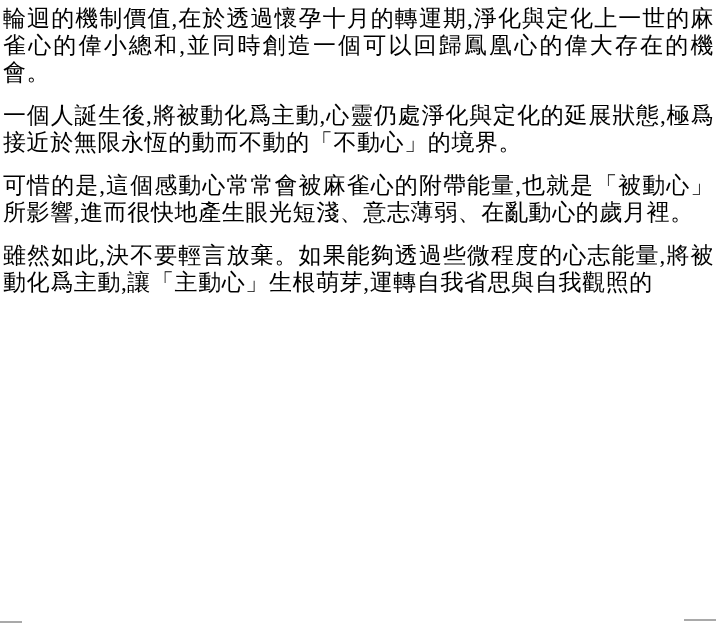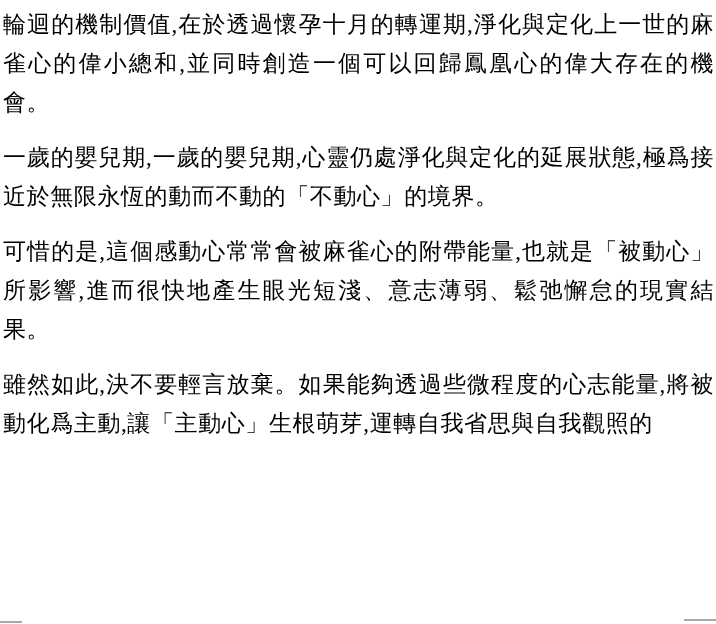--- a/index.html
+++ b/index.html
@@ -17,21 +17,21 @@
     position: absolute;
     top: 0;
     left: 0;
     width: 716px;
     height: 624px;
     background: #ffffff;
     padding: 5px 2px 0 3px;
     box-sizing: border-box;
     font-family: "Liberation Serif", "DejaVu Serif", serif;
     font-size: 23px;
-    line-height: 39px;
+    line-height: 27px;
     color: #000000;
   }
   .page p {
     margin: 0 0 16px 0;
     text-align: justify;
     text-justify: inter-character;
     letter-spacing: 0.6px;
     word-break: break-all;
   }
   .scroll-fragment {
@@ -48,19 +48,19 @@
     right: 0;
     bottom: 3px;
     width: 32px;
   }
 </style>
 </head>
 <body>
 
 <div class="page">
   <p>輪迴的機制價值,在於透過懷孕十月的轉運期,淨化與定化上一世的麻雀心的偉小總和,並同時創造一個可以回歸鳳凰心的偉大存在的機會。</p>
-  <p>一歲的嬰兒期,一歲的嬰兒期,心靈仍處淨化與定化的延展狀態,極爲接近於無限永恆的動而不動的「不動心」的境界。</p>
-  <p>可惜的是,這個感動心常常會被麻雀心的附帶能量,也就是「被動心」所影響,進而很快地產生眼光短淺、意志薄弱、鬆弛懈怠的現實結果。</p>
+  <p>一個人誕生後,將被動化爲主動,心靈仍處淨化與定化的延展狀態,極爲接近於無限永恆的動而不動的「不動心」的境界。</p>
+  <p>可惜的是,這個感動心常常會被麻雀心的附帶能量,也就是「被動心」所影響,進而很快地產生眼光短淺、意志薄弱、在亂動心的歲月裡。</p>
   <p>雖然如此,決不要輕言放棄。如果能夠透過些微程度的心志能量,將被動化爲主動,讓「主動心」生根萌芽,運轉自我省思與自我觀照的</p>
 </div>
 
 <div class="scroll-fragment left"></div>
 <div class="scroll-fragment right"></div>
 
 </body></html>

